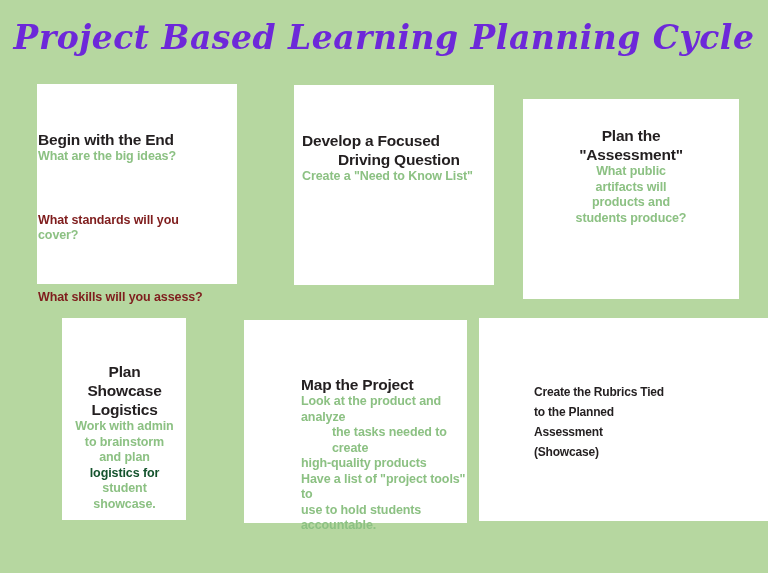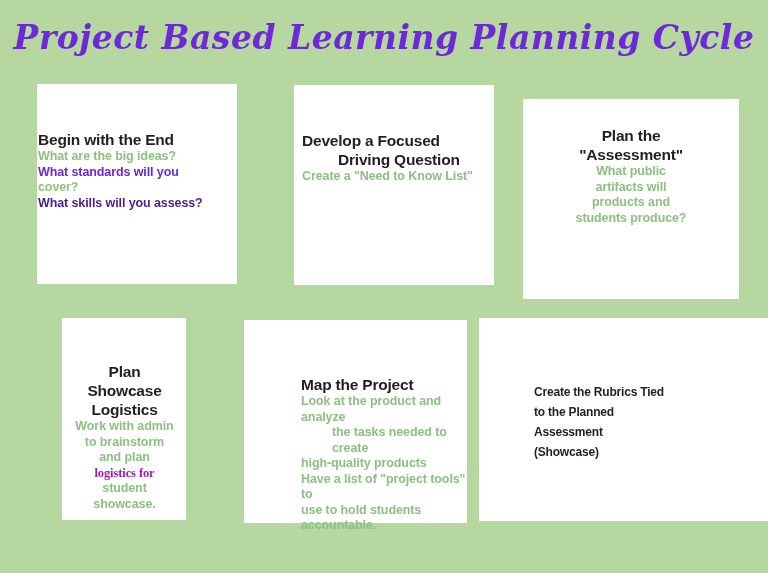--- a/index.html
+++ b/index.html
@@ -81,23 +81,23 @@
 <div id="canvas" style="background: rgb(182, 215, 160);">
 
   <div class="title">Project Based Learning Planning Cycle</div>
 
   <svg class="shape" style="left:37px; top:84px; width:200px; height:200px;" viewBox="0 0 200 200" preserveAspectRatio="none">
     <polygon points="0,42 111,42 111,0 200,100 111,200 111,158 0,158" fill="#ffffff"></polygon>
   </svg>
   <div class="txt" style="left:38px; top:130px; width:175px;">
     <div class="heading" style="color: rgb(35, 31, 32);">Begin with the End</div>
     <div class="sub" style="color: rgb(140, 193, 131);">What are the big ideas?</div>
-    <div class="sub" style="color: #6d28d9;">What standards will you</div>
+    <div class="sub" style="color: #7f1d1d; margin-top: 48px;">What standards will you</div>
     <div class="sub" style="color: rgb(140, 193, 131);">cover?</div>
-    <div class="sub" style="color: #4c1d95;">What skills will you assess?</div>
+    <div class="sub" style="color: #7f1d1d; margin-top: 46px;">What skills will you assess?</div>
   </div>
 
   <svg class="shape" style="left:294px; top:85px; width:200px; height:200px;" viewBox="0 0 200 200" preserveAspectRatio="none">
     <polygon points="0,42 111,42 111,0 200,100 111,200 111,158 0,158" fill="#ffffff"></polygon>
   </svg>
   <div class="txt" style="left:302px; top:131px; width:180px;">
     <div class="heading" style="color: rgb(35, 31, 32);">Develop a Focused</div>
     <div class="heading" style="color: rgb(35, 31, 32); margin-left: 36px;">Driving Question</div>
     <div class="sub" style="color: rgb(140, 193, 131);">Create a "Need to Know List"</div>
   </div>
@@ -140,20 +140,20 @@
   <svg class="shape" style="left:62px; top:318px; width:124px; height:202px;" viewBox="0 0 124 202" preserveAspectRatio="none">
     <polygon points="62,0 124,62 107,62 107,202 17,202 17,62 0,62" fill="#ffffff"></polygon>
   </svg>
   <div class="txt center" style="left:70px; top:362px; width:109px;">
     <div class="heading" style="color: rgb(35, 31, 32);">Plan</div>
     <div class="heading" style="color: rgb(35, 31, 32);">Showcase</div>
     <div class="heading" style="color: rgb(35, 31, 32);">Logistics</div>
     <div class="sub" style="color: rgb(140, 193, 131);">Work with admin</div>
     <div class="sub" style="color: rgb(140, 193, 131);">to brainstorm</div>
     <div class="sub" style="color: rgb(140, 193, 131);">and plan</div>
-    <div class="sub" style="color: #a21caf; font-family: Liberation Serif, serif;">logistics for</div>
+    <div class="sub" style="color: #14532d;">logistics for</div>
     <div class="sub" style="color: rgb(140, 193, 131);">student</div>
     <div class="sub" style="color: rgb(140, 193, 131);">showcase.</div>
   </div>
 
   <div class="script-note">review and revise</div>
 
 </div>
 
 </body></html>

